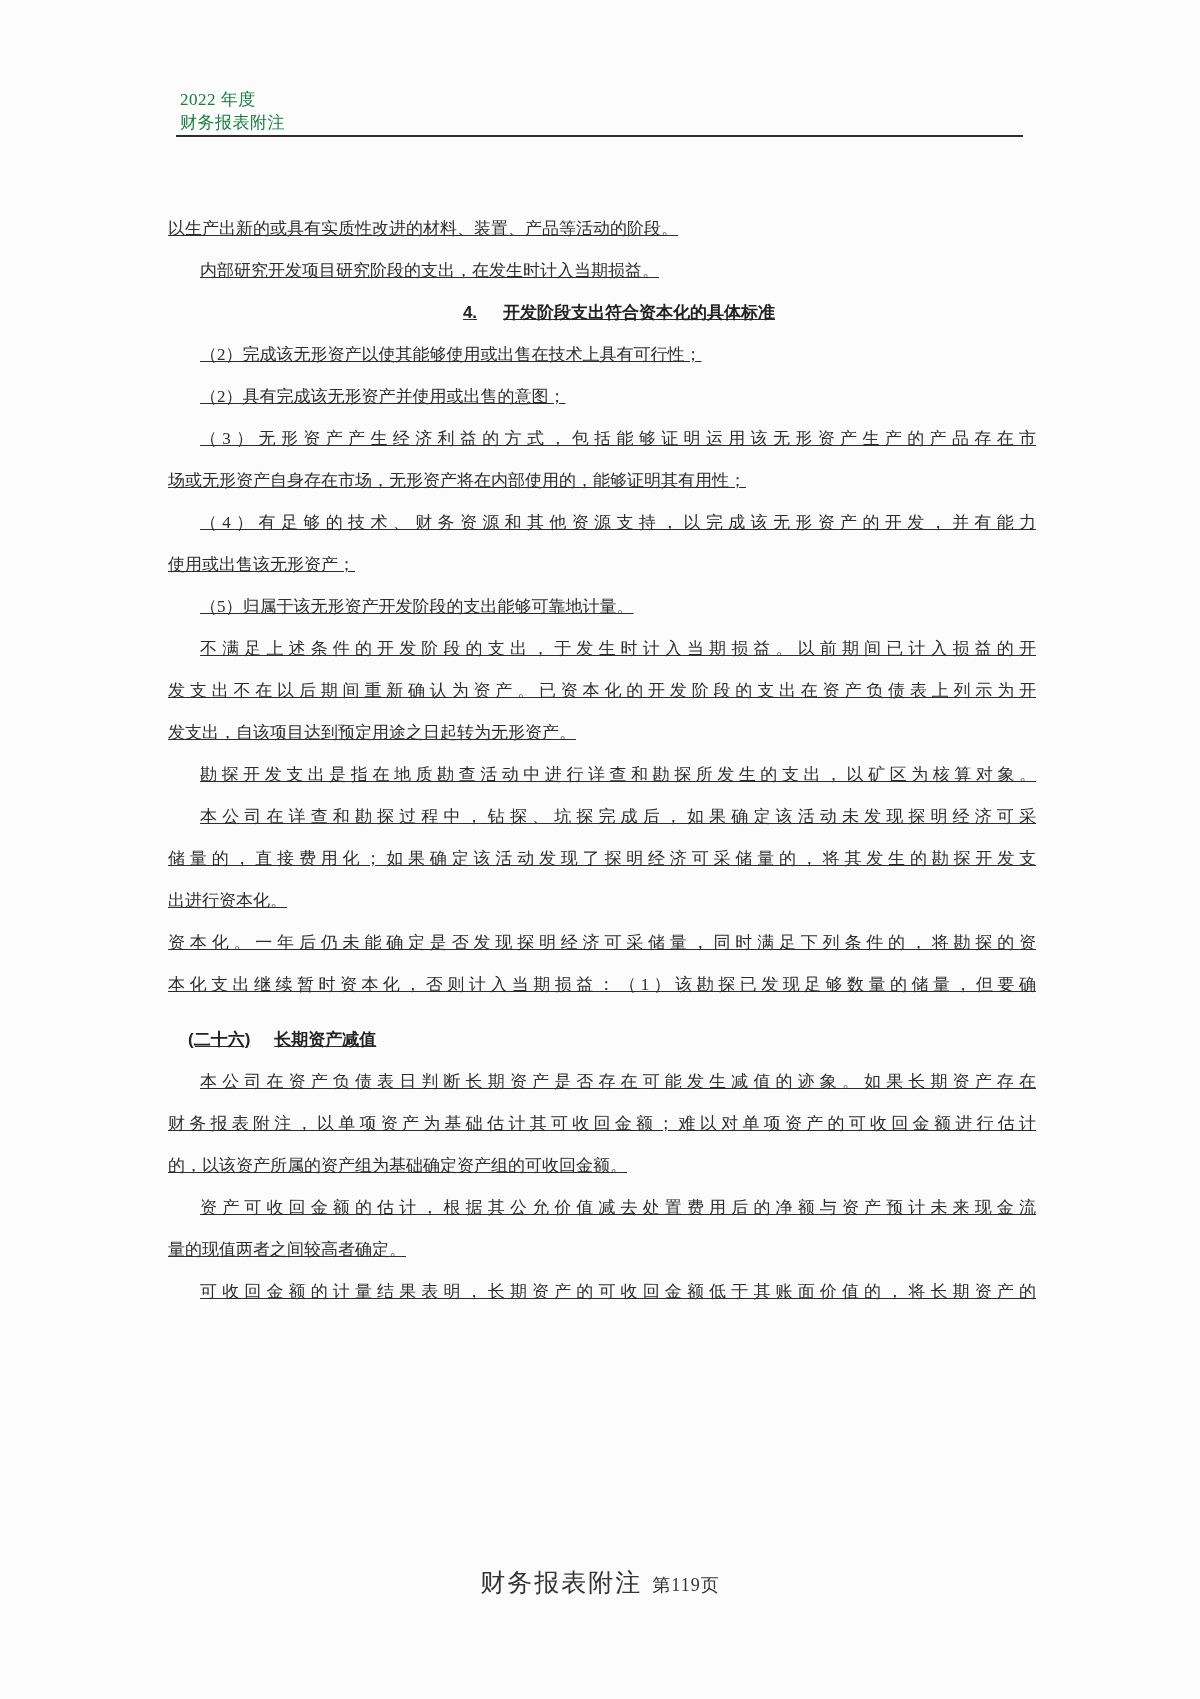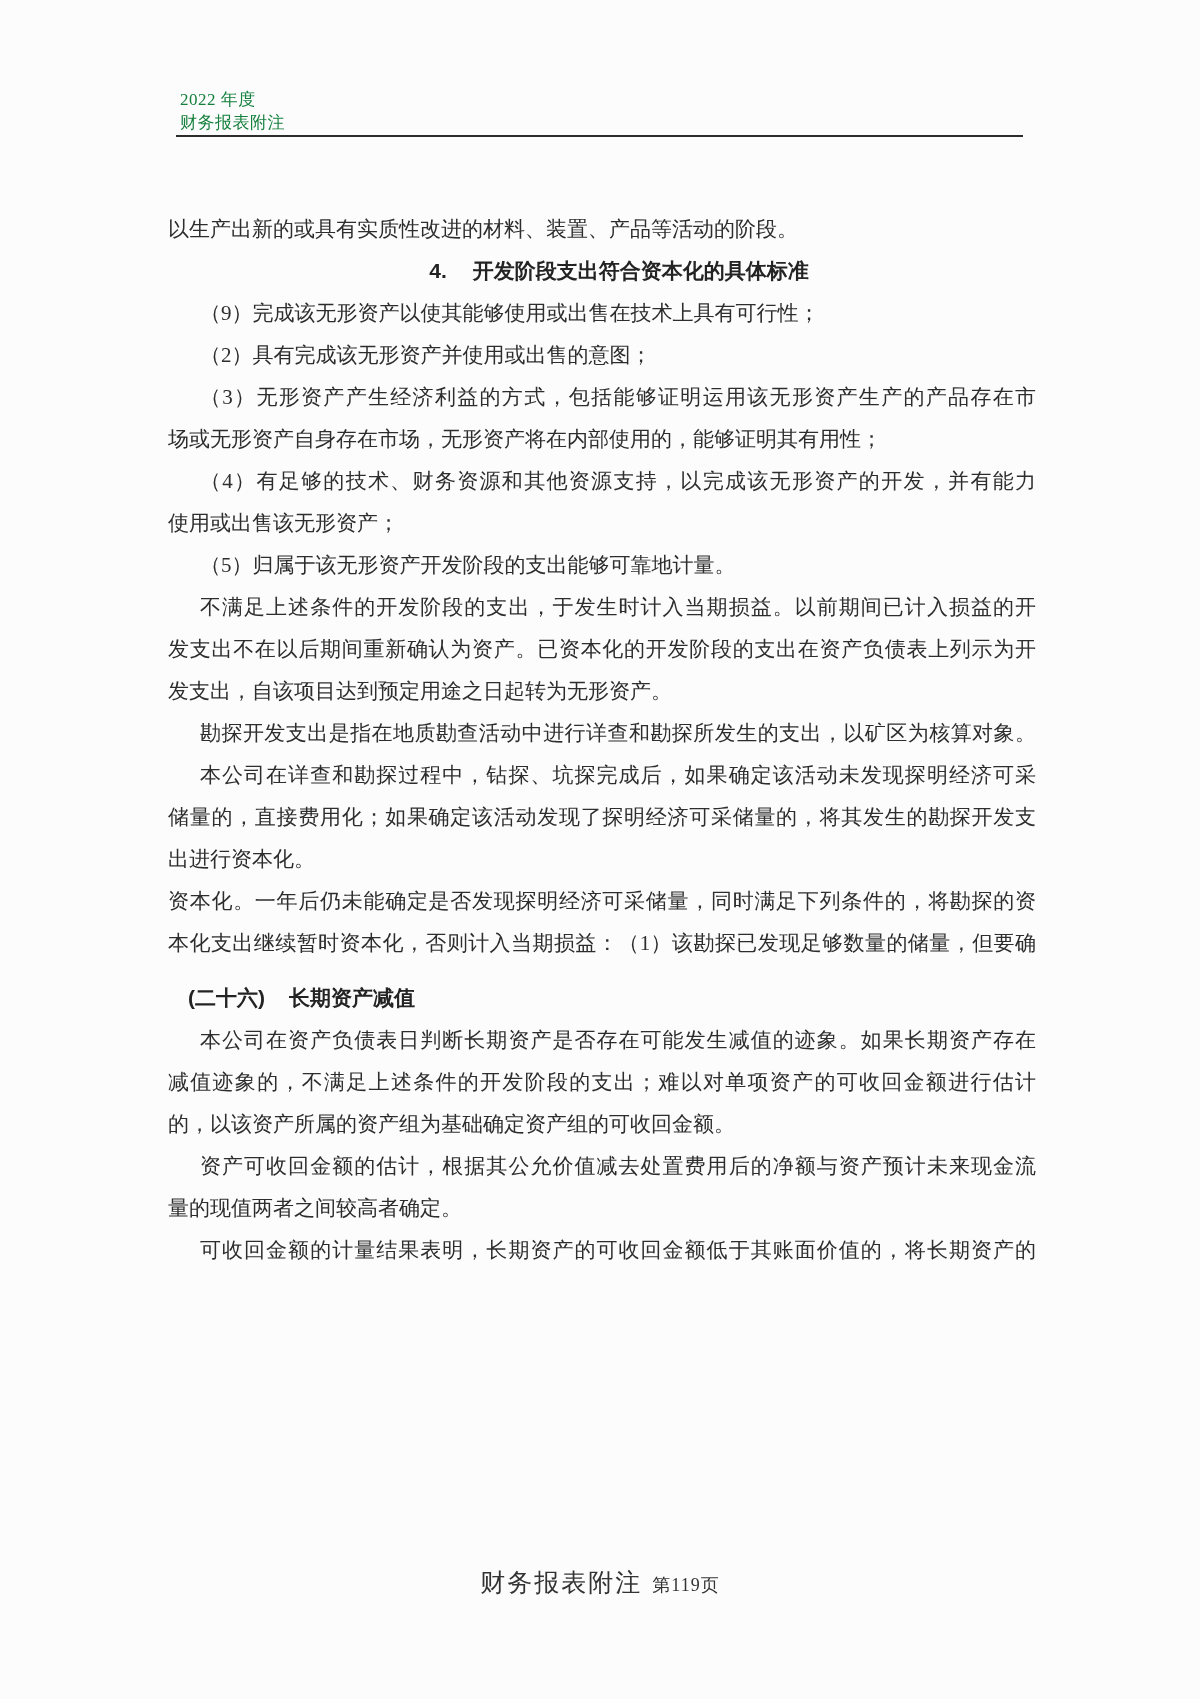--- a/index.html
+++ b/index.html
@@ -16,21 +16,22 @@
     font-size: 17px; line-height: 23px; color: #15803d;
     letter-spacing: 0.5px;
   }
   .header-rule {
     position: absolute; left: 176px; top: 135px;
     width: 847px; height: 2px; background: #2c2c2c;
   }
   .body-col {
     position: absolute; left: 168px; top: 208px;
     width: 868px;
-    font-size: 21px;
+    font-size: 17px;
+    text-decoration: underline;
   }
   .ln {
     line-height: 42px;
     white-space: nowrap;
   }
   .ind { text-indent: 32px; }
   .str {
     white-space: normal;
     text-align: justify;
     text-align-last: justify;
@@ -58,40 +59,41 @@
 <body>
 
 <div class="page-header">
   <div>2022 年度</div>
   <div>财务报表附注</div>
 </div>
 <div class="header-rule"></div>
 
 <div class="body-col">
   <div class="ln">以生产出新的或具有实质性改进的材料、装置、产品等活动的阶段。</div>
+  <div class="ln ind">内部研究开发项目研究阶段的支出，在发生时计入当期损益。</div>
   <div class="ln heading h4"><span class="hnum">4.</span><span>开发阶段支出符合资本化的具体标准</span></div>
-  <div class="ln ind">（9）完成该无形资产以使其能够使用或出售在技术上具有可行性；</div>
+  <div class="ln ind">（2）完成该无形资产以使其能够使用或出售在技术上具有可行性；</div>
   <div class="ln ind">（2）具有完成该无形资产并使用或出售的意图；</div>
   <div class="ln ind str">（3）无形资产产生经济利益的方式，包括能够证明运用该无形资产生产的产品存在市</div>
   <div class="ln">场或无形资产自身存在市场，无形资产将在内部使用的，能够证明其有用性；</div>
   <div class="ln ind str">（4）有足够的技术、财务资源和其他资源支持，以完成该无形资产的开发，并有能力</div>
   <div class="ln">使用或出售该无形资产；</div>
   <div class="ln ind">（5）归属于该无形资产开发阶段的支出能够可靠地计量。</div>
   <div class="ln ind str">不满足上述条件的开发阶段的支出，于发生时计入当期损益。以前期间已计入损益的开</div>
   <div class="ln str">发支出不在以后期间重新确认为资产。已资本化的开发阶段的支出在资产负债表上列示为开</div>
   <div class="ln">发支出，自该项目达到预定用途之日起转为无形资产。</div>
   <div class="ln ind str">勘探开发支出是指在地质勘查活动中进行详查和勘探所发生的支出，以矿区为核算对象。</div>
   <div class="ln ind str">本公司在详查和勘探过程中，钻探、坑探完成后，如果确定该活动未发现探明经济可采</div>
   <div class="ln str">储量的，直接费用化；如果确定该活动发现了探明经济可采储量的，将其发生的勘探开发支</div>
   <div class="ln">出进行资本化。</div>
   <div class="ln str">资本化。一年后仍未能确定是否发现探明经济可采储量，同时满足下列条件的，将勘探的资</div>
   <div class="ln str">本化支出继续暂时资本化，否则计入当期损益：（1）该勘探已发现足够数量的储量，但要确</div>
   <div class="ln heading hsec h26"><span class="hnum">(二十六)</span><span>长期资产减值</span></div>
   <div class="ln ind str">本公司在资产负债表日判断长期资产是否存在可能发生减值的迹象。如果长期资产存在</div>
-  <div class="ln str">减值迹象的，不满足上述条件的开发阶段的支出；难以对单项资产的可收回金额进行估计</div>
+  <div class="ln str">财务报表附注，以单项资产为基础估计其可收回金额；难以对单项资产的可收回金额进行估计</div>
   <div class="ln">的，以该资产所属的资产组为基础确定资产组的可收回金额。</div>
   <div class="ln ind str">资产可收回金额的估计，根据其公允价值减去处置费用后的净额与资产预计未来现金流</div>
   <div class="ln">量的现值两者之间较高者确定。</div>
   <div class="ln ind str">可收回金额的计量结果表明，长期资产的可收回金额低于其账面价值的，将长期资产的</div>
 </div>
 
 <div class="page-footer">
   <span class="f-main">财务报表附注</span><span class="f-page">第119页</span>
 </div>
 

